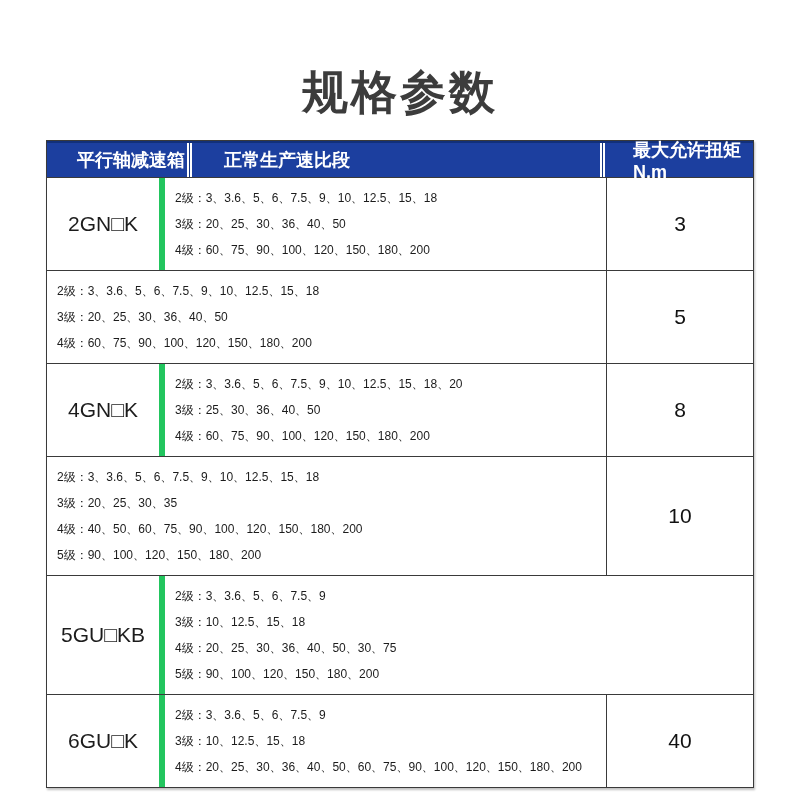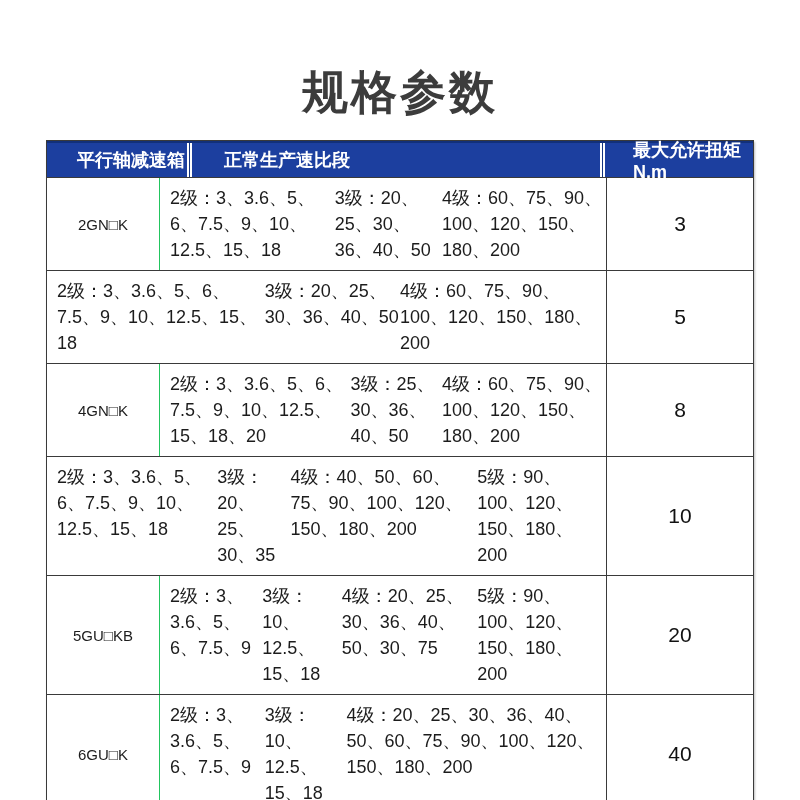--- a/index.html
+++ b/index.html
@@ -38,29 +38,29 @@
   .hcell.c1 { width: 112px; justify-content: center; }
   .hcell.c2 { flex: 1; padding-left: 4px; justify-content: flex-start; }
   .hcell.c3 { width: 120px; justify-content: center; }
   .hdiv {
     width: 5px;
     background: linear-gradient(90deg, #ffffff 0, #ffffff 2px, #15357f 2px, #15357f 3px, #ffffff 3px, #ffffff 5px);
   }
   .row { display: flex; border-top: 1px solid #3a3a3a; align-items: stretch; }
   .cell.model {
     width: 112px;
-    border-right: 1px solid #22c55e;
+    border-right: 6px solid #22c55e;
     display: flex; align-items: center; justify-content: center;
-    font-size: 15px;
+    font-size: 21px;
   }
   .cell.ratios {
     flex: 1;
     padding: 7px 4px 7px 10px;
-    display: flex; flex-direction: row; justify-content: flex-start;
-    font-size: 18px;
+    display: flex; flex-direction: column; justify-content: flex-start;
+    font-size: 12px;
     line-height: 26px;
   }
   .ratio-line { white-space: normal; }
   .cell.torque {
     width: 146px;
     border-left: 1px solid #3a3a3a;
     display: flex; align-items: center; justify-content: center;
     font-size: 21px;
     color: #111111;
   }
@@ -123,21 +123,20 @@
   </div>
 
   <div class="row">
     <div class="cell model">5GU□KB</div>
     <div class="cell ratios">
             <div class="ratio-line">2级：3、3.6、5、6、7.5、9</div>
             <div class="ratio-line">3级：10、12.5、15、18</div>
             <div class="ratio-line">4级：20、25、30、36、40、50、30、75</div>
             <div class="ratio-line">5级：90、100、120、150、180、200</div>
           </div>
-    <div class="cell torque">20</div>
   </div>
 
   <div class="row">
     <div class="cell model">6GU□K</div>
     <div class="cell ratios">
             <div class="ratio-line">2级：3、3.6、5、6、7.5、9</div>
             <div class="ratio-line">3级：10、12.5、15、18</div>
             <div class="ratio-line">4级：20、25、30、36、40、50、60、75、90、100、120、150、180、200</div>
           </div>
     <div class="cell torque">40</div>

